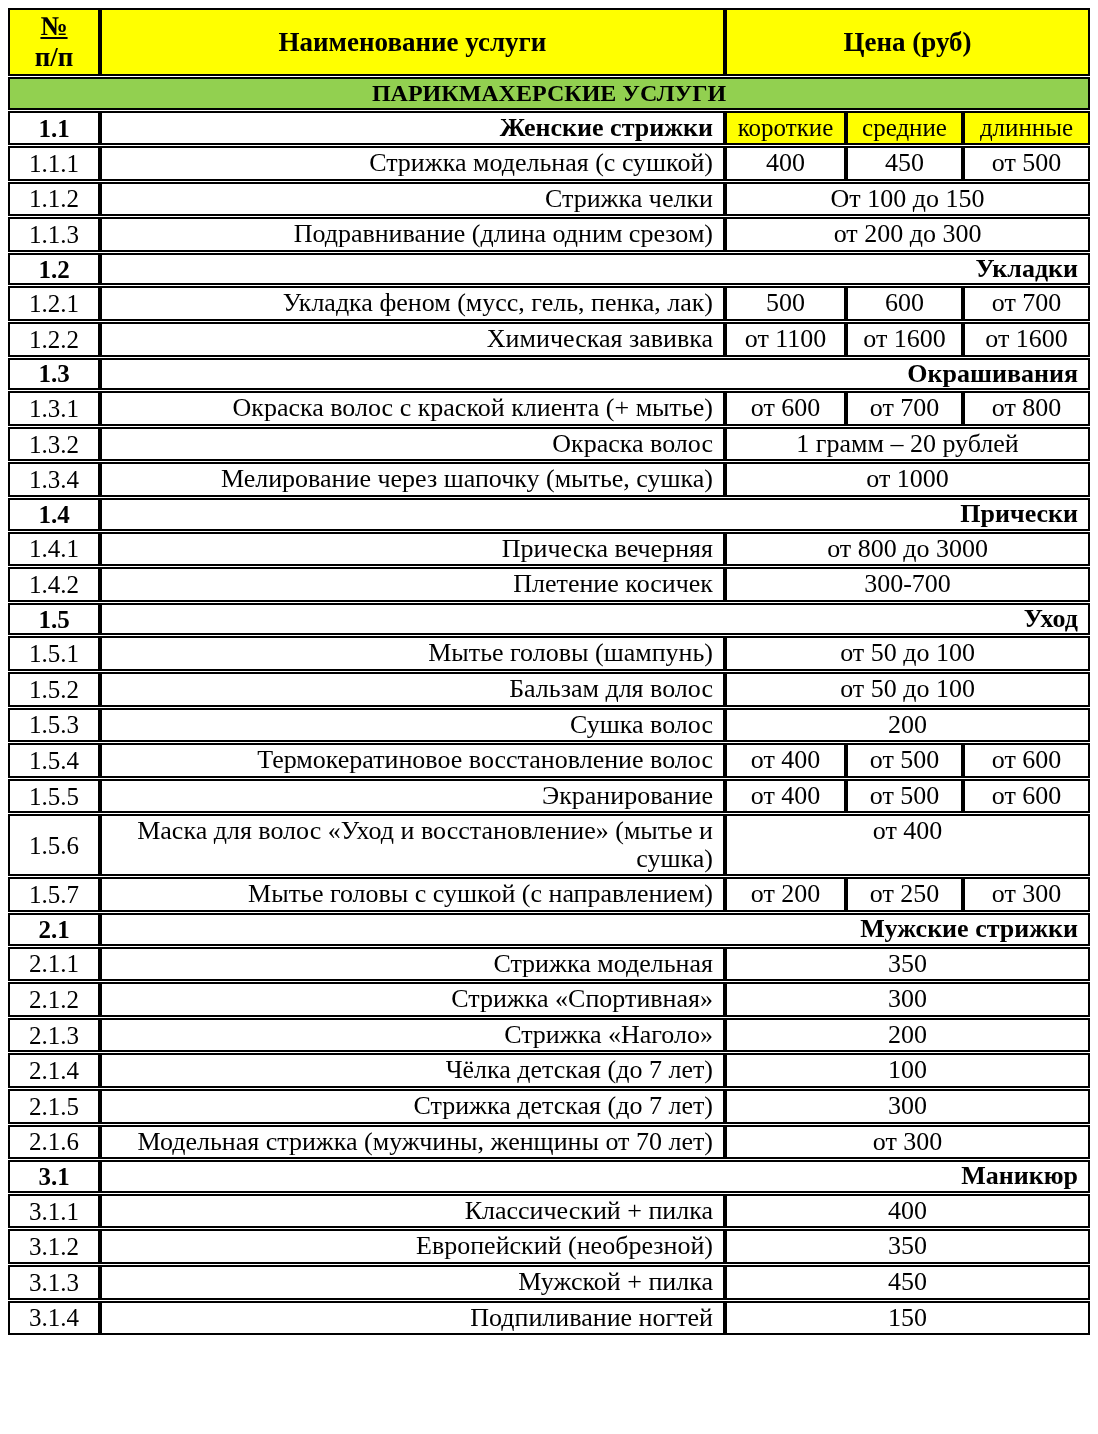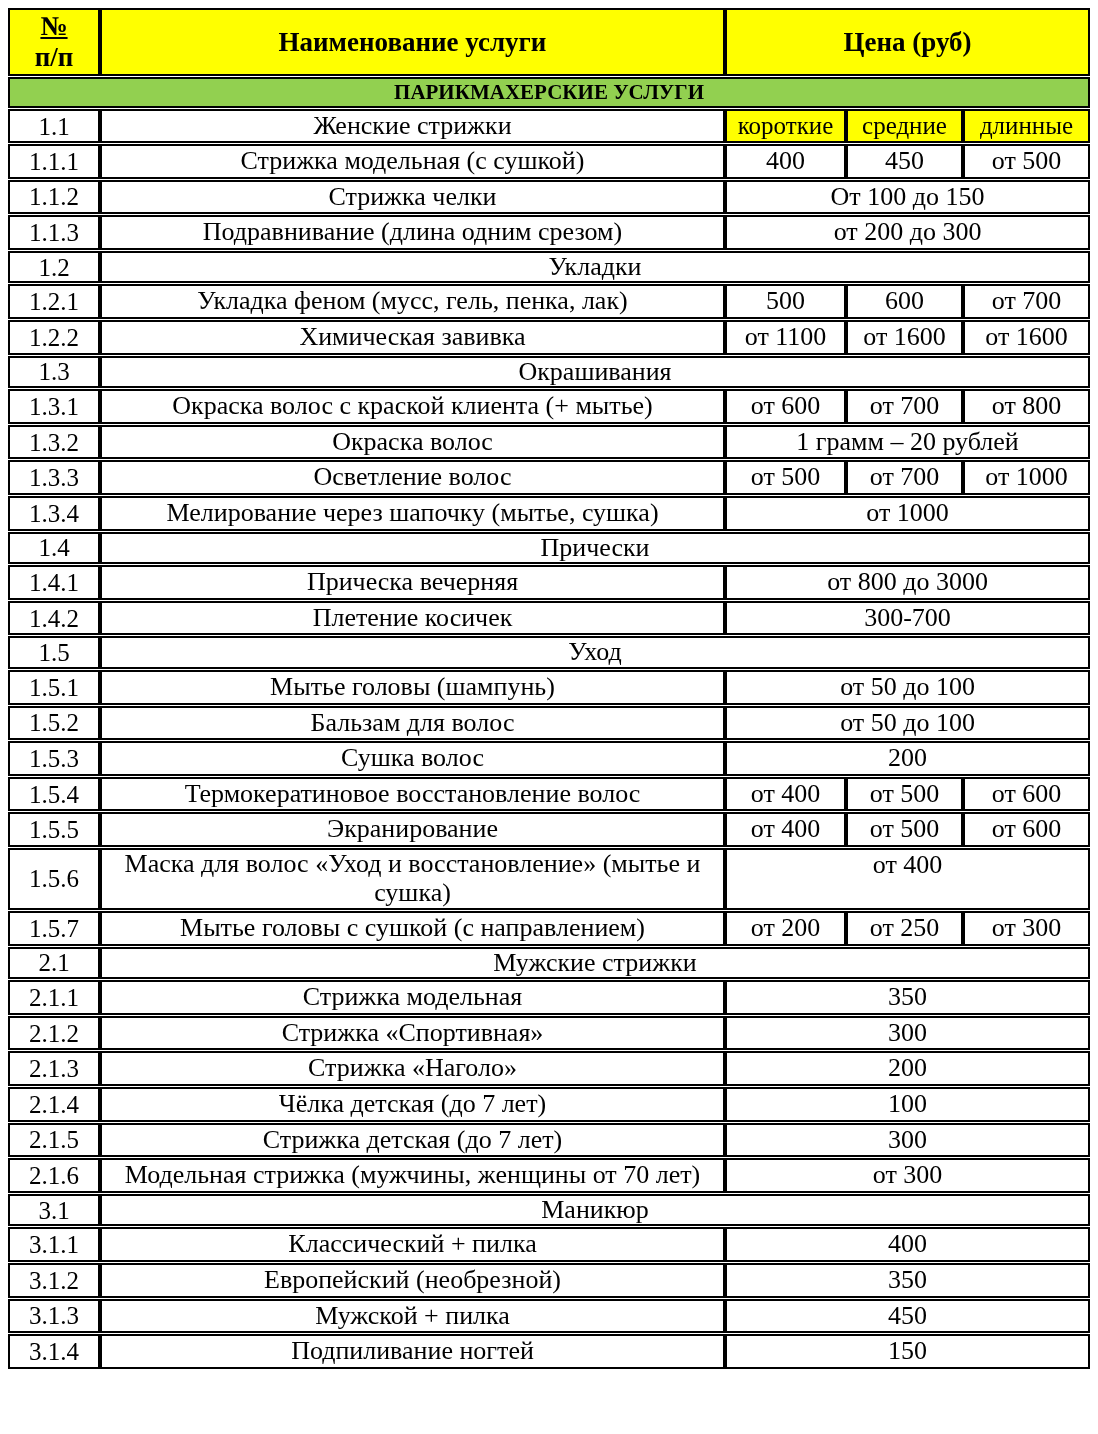--- a/index.html
+++ b/index.html
@@ -16,26 +16,26 @@
     width:1082px;
   }
   td,th{border:2px solid #000;overflow:hidden;box-sizing:border-box;}
   th{
     background:var(--yellow,#FFFF00);
     height:58px;font-size:27px;font-weight:bold;
     text-align:center;vertical-align:middle;line-height:1.15;
   }
   td.section{
     background:var(--green,#92D050);
-    height:31px;font-size:21px;font-weight:bold;
+    height:31px;font-size:24px;font-weight:bold;
     text-align:center;vertical-align:middle;
   }
   td.num{height:27px;font-size:25px;text-align:center;vertical-align:middle;line-height:1.0;}
-  td.b{font-weight:normal;}
-  td.name{font-size:26px;text-align:center;padding:0 10px;vertical-align:middle;line-height:1.1;}
+  td.b{font-weight:bold;}
+  td.name{font-size:26px;text-align:right;padding:0 10px;vertical-align:middle;line-height:1.1;}
   td.price{font-size:26px;text-align:center;vertical-align:middle;line-height:1.1;}
   td.subhead{background:var(--yellow,#FFFF00);font-size:25px;text-align:center;vertical-align:middle;}
   td.tall{height:62px;}
   td.vtop{vertical-align:top;padding-top:1px;}
   .u{text-decoration:underline;}
 </style>
 </head>
 <body>
 
 <table>
@@ -109,27 +109,20 @@
         <td class="price">от 600</td>
         <td class="price">от 700</td>
         <td class="price">от 800</td>
       </tr>
       <tr>
         <td class="num">1.3.2</td>
         <td class="name">Окраска волос</td>
         <td class="price" colspan="3">1 грамм – 20 рублей</td>
       </tr>
       <tr>
-        <td class="num">1.3.3</td>
-        <td class="name">Осветление волос</td>
-        <td class="price">от 500</td>
-        <td class="price">от 700</td>
-        <td class="price">от 1000</td>
-      </tr>
-      <tr>
         <td class="num">1.3.4</td>
         <td class="name">Мелирование через шапочку (мытье, сушка)</td>
         <td class="price" colspan="3">от 1000</td>
       </tr>
       <tr>
         <td class="num b">1.4</td>
         <td class="name b" colspan="4">Прически</td>
       </tr>
       <tr>
         <td class="num">1.4.1</td>

